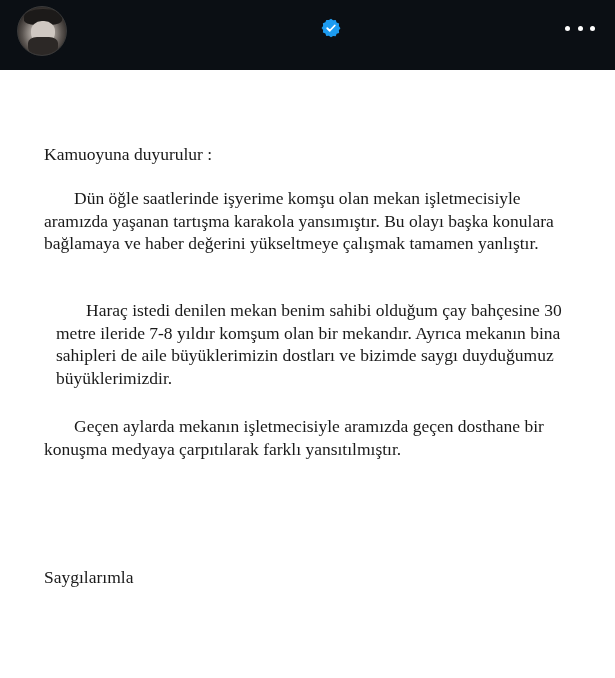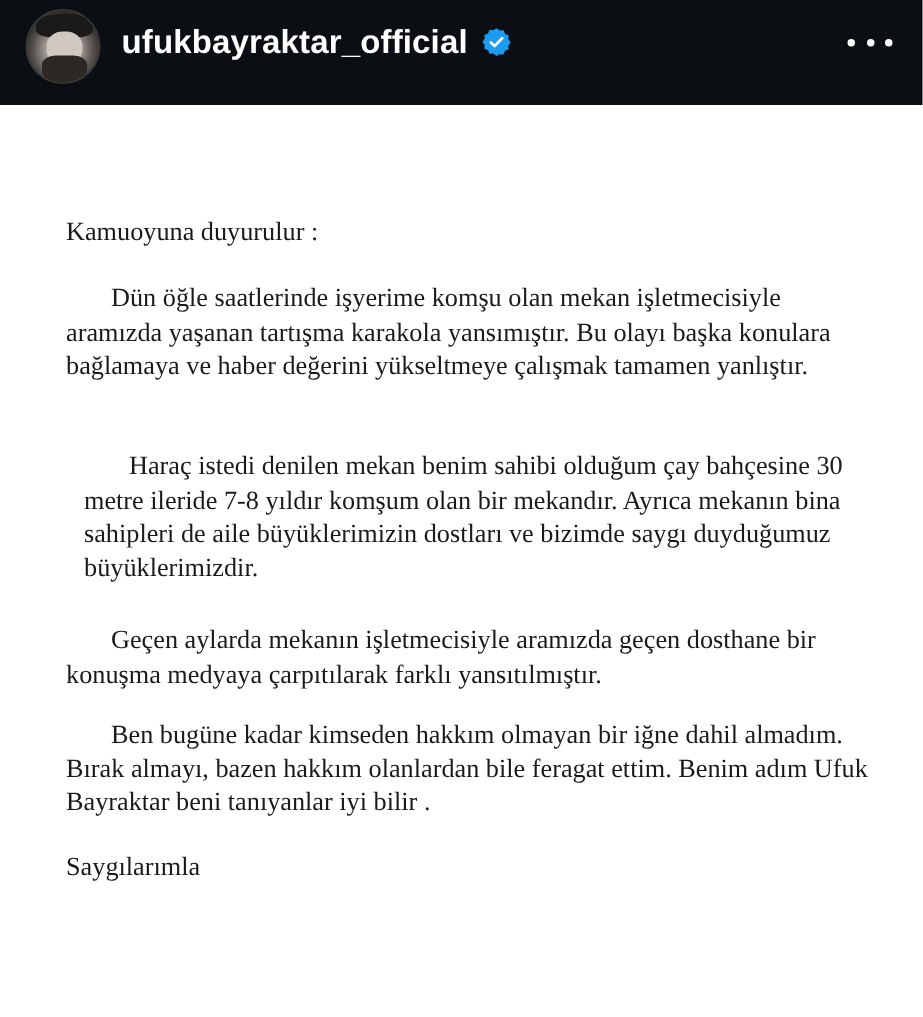--- a/index.html
+++ b/index.html
@@ -55,32 +55,30 @@
   </style>
 </head>
 <body>
 
 <div class="header">
   <div class="avatar">
     <div class="hair"></div>
     <div class="face"></div>
     <div class="beard"></div>
   </div>
-  <div class="username">ufukbayraktar_official</div>
   <svg class="verified" viewBox="0 0 40 40">
     <path fill="#1d9bf0" d="M20 1.5l4.2 3.1 5.2-.4 1.9 4.9 4.9 1.9-.4 5.2 3.1 4.2-3.1 4.2.4 5.2-4.9 1.9-1.9 4.9-5.2-.4L20 38.5l-4.2-3.1-5.2.4-1.9-4.9-4.9-1.9.4-5.2L1.1 20l3.1-4.2-.4-5.2 4.9-1.9 1.9-4.9 5.2.4z"></path>
     <path fill="none" stroke="#ffffff" stroke-width="3.6" stroke-linecap="round" stroke-linejoin="round" d="M12.5 20.5l5 5 10-10.5"></path>
   </svg>
   <div class="more">
     <span></span>
     <span></span>
     <span></span>
   </div>
 </div>
 
 <div class="doc">
   <p class="heading">Kamuoyuna duyurulur :</p>
   <p class="p1 indent">Dün öğle saatlerinde işyerime komşu olan mekan işletmecisiyle aramızda yaşanan tartışma karakola yansımıştır. Bu olayı başka konulara bağlamaya ve haber değerini yükseltmeye çalışmak tamamen yanlıştır.</p>
   <p class="p2 indent">Haraç istedi denilen mekan benim sahibi olduğum çay bahçesine 30 metre ileride 7-8 yıldır komşum olan bir mekandır. Ayrıca mekanın  bina sahipleri de aile büyüklerimizin dostları ve bizimde saygı duyduğumuz büyüklerimizdir.</p>
   <p class="p3 indent">Geçen aylarda mekanın işletmecisiyle aramızda geçen dosthane bir konuşma medyaya çarpıtılarak farklı yansıtılmıştır.</p>
-  <p class="p4 indent">Ben bugüne kadar  kimseden hakkım olmayan bir iğne dahil almadım. Bırak almayı, bazen hakkım olanlardan bile feragat ettim. Benim adım Ufuk Bayraktar beni tanıyanlar iyi bilir .</p>
   <p class="closing">Saygılarımla</p>
 </div>
 
 </body></html>

